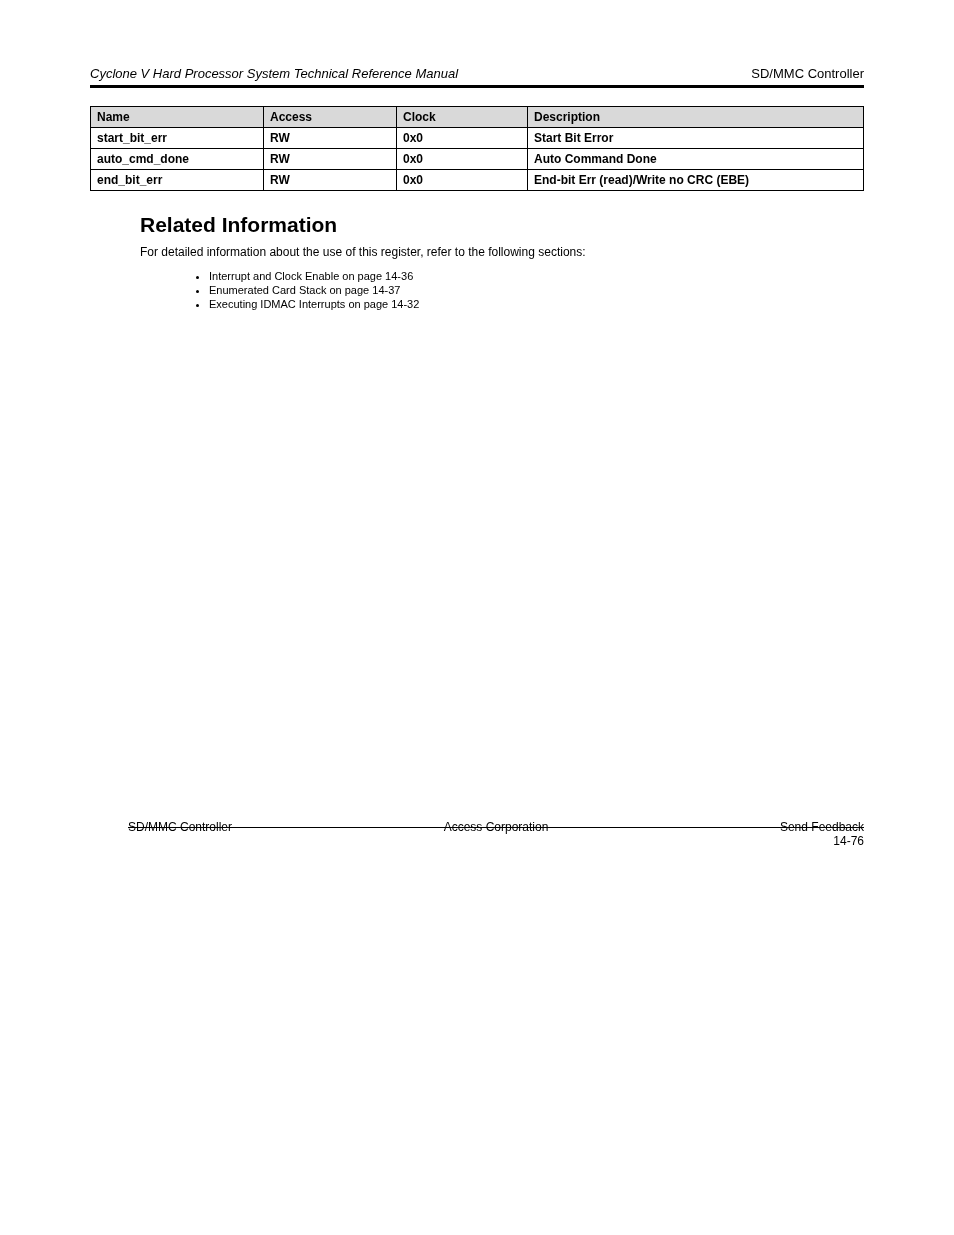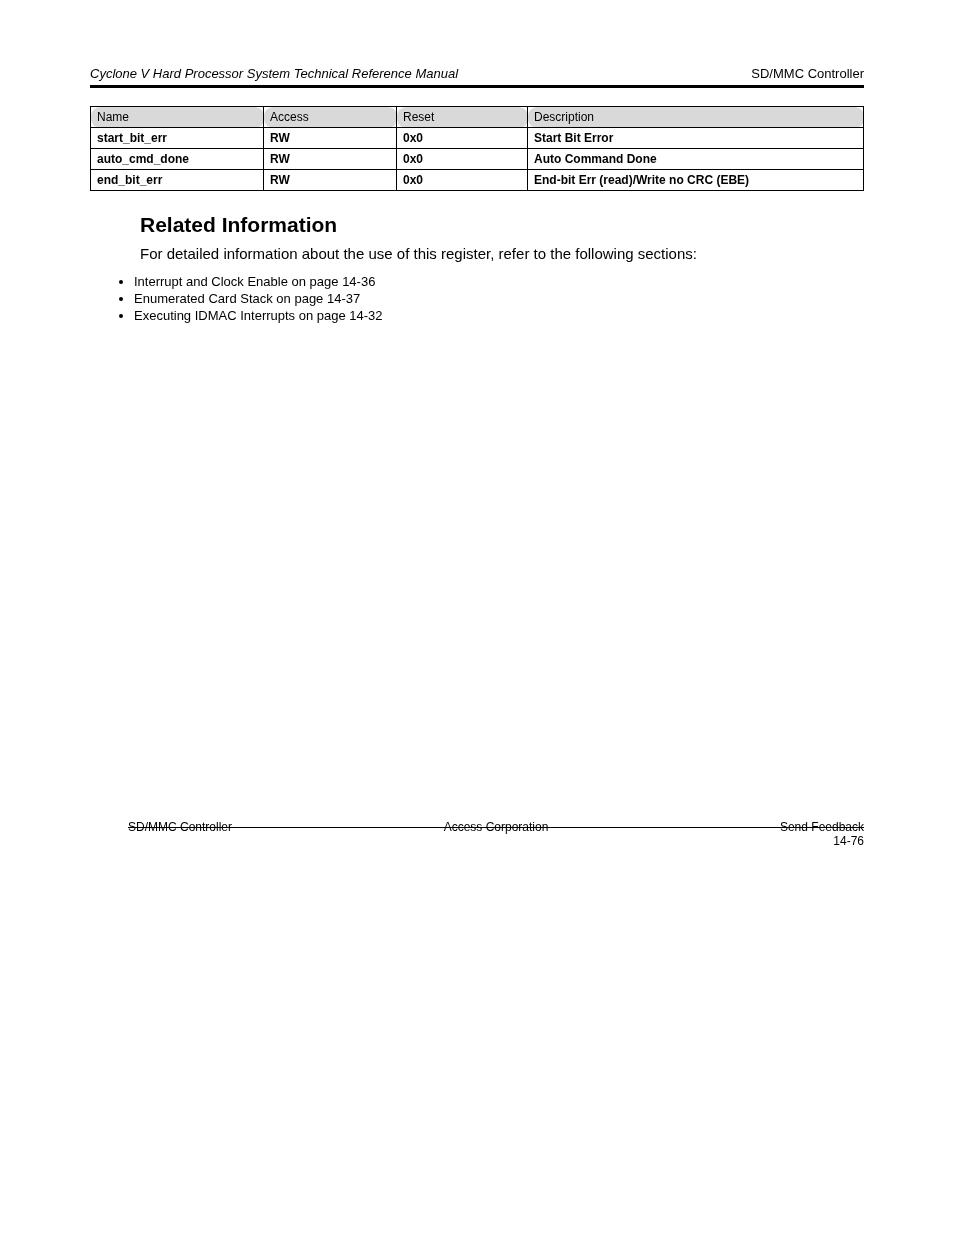--- a/index.html
+++ b/index.html
@@ -39,44 +39,43 @@
   table.spec th, table.spec td {
     border: 1px solid #000;
     padding: 2px 6px;
     text-align: left;
     vertical-align: middle;
     height: 16px;
     font-weight: bold;
   }
   table.spec th {
     background: #d9d9d9;
-    font-weight: normal;
-    border-radius: 9px;
+    font-weight: bold;
   }
   .col-name { width: 160px; }
   .col-access { width: 120px; }
   .col-reset { width: 118px; }
   .col-desc { }
   .section-h {
     font-size: 21px;
     font-weight: bold;
     margin: 22px 0 8px 0;
   }
   .body-text {
-    font-size: 15px;
+    font-size: 12px;
     margin: 1px 0 10px 0;
     line-height: 1.25;
   }
   .indent {
     margin-left: 50px;
   }
   ul.refs {
-    margin: 4px 0 0 44px;
+    margin: 4px 0 0 119px;
     padding: 0;
-    font-size: 13px;
+    font-size: 11px;
   }
   ul.refs li {
     margin: 0;
     padding: 0 0 2px 0;
   }
   .footer-rule {
     position: absolute;
     left: 128px;
     right: 90px;
     bottom: 116px;
@@ -106,21 +105,21 @@
     <span class="header-left">Cyclone V Hard Processor System Technical Reference Manual</span>
     <span>SD/MMC Controller</span>
   </div>
   <hr class="hr-thick">
 
   <table class="spec">
     <thead>
       <tr>
         <th class="col-name">Name</th>
         <th class="col-access">Access</th>
-        <th class="col-reset">Reset</th>
+        <th class="col-reset">Clock</th>
         <th class="col-desc">Description</th>
       </tr>
     </thead>
     <tbody>
       <tr>
         <td>start_bit_err</td>
         <td>RW</td>
         <td>0x0</td>
         <td>Start Bit Error</td>
       </tr>

